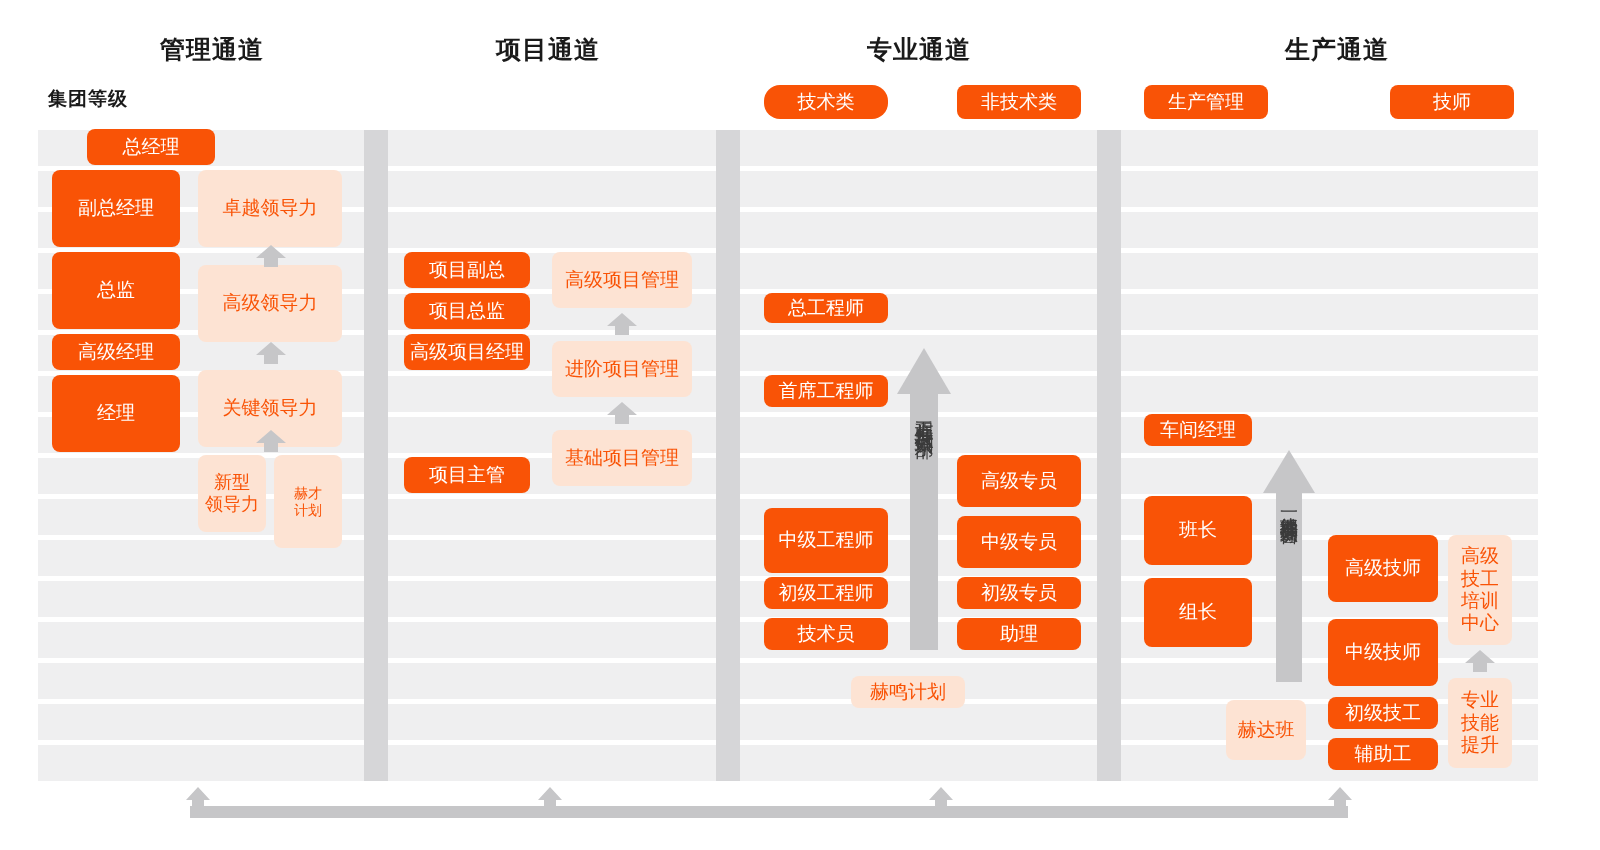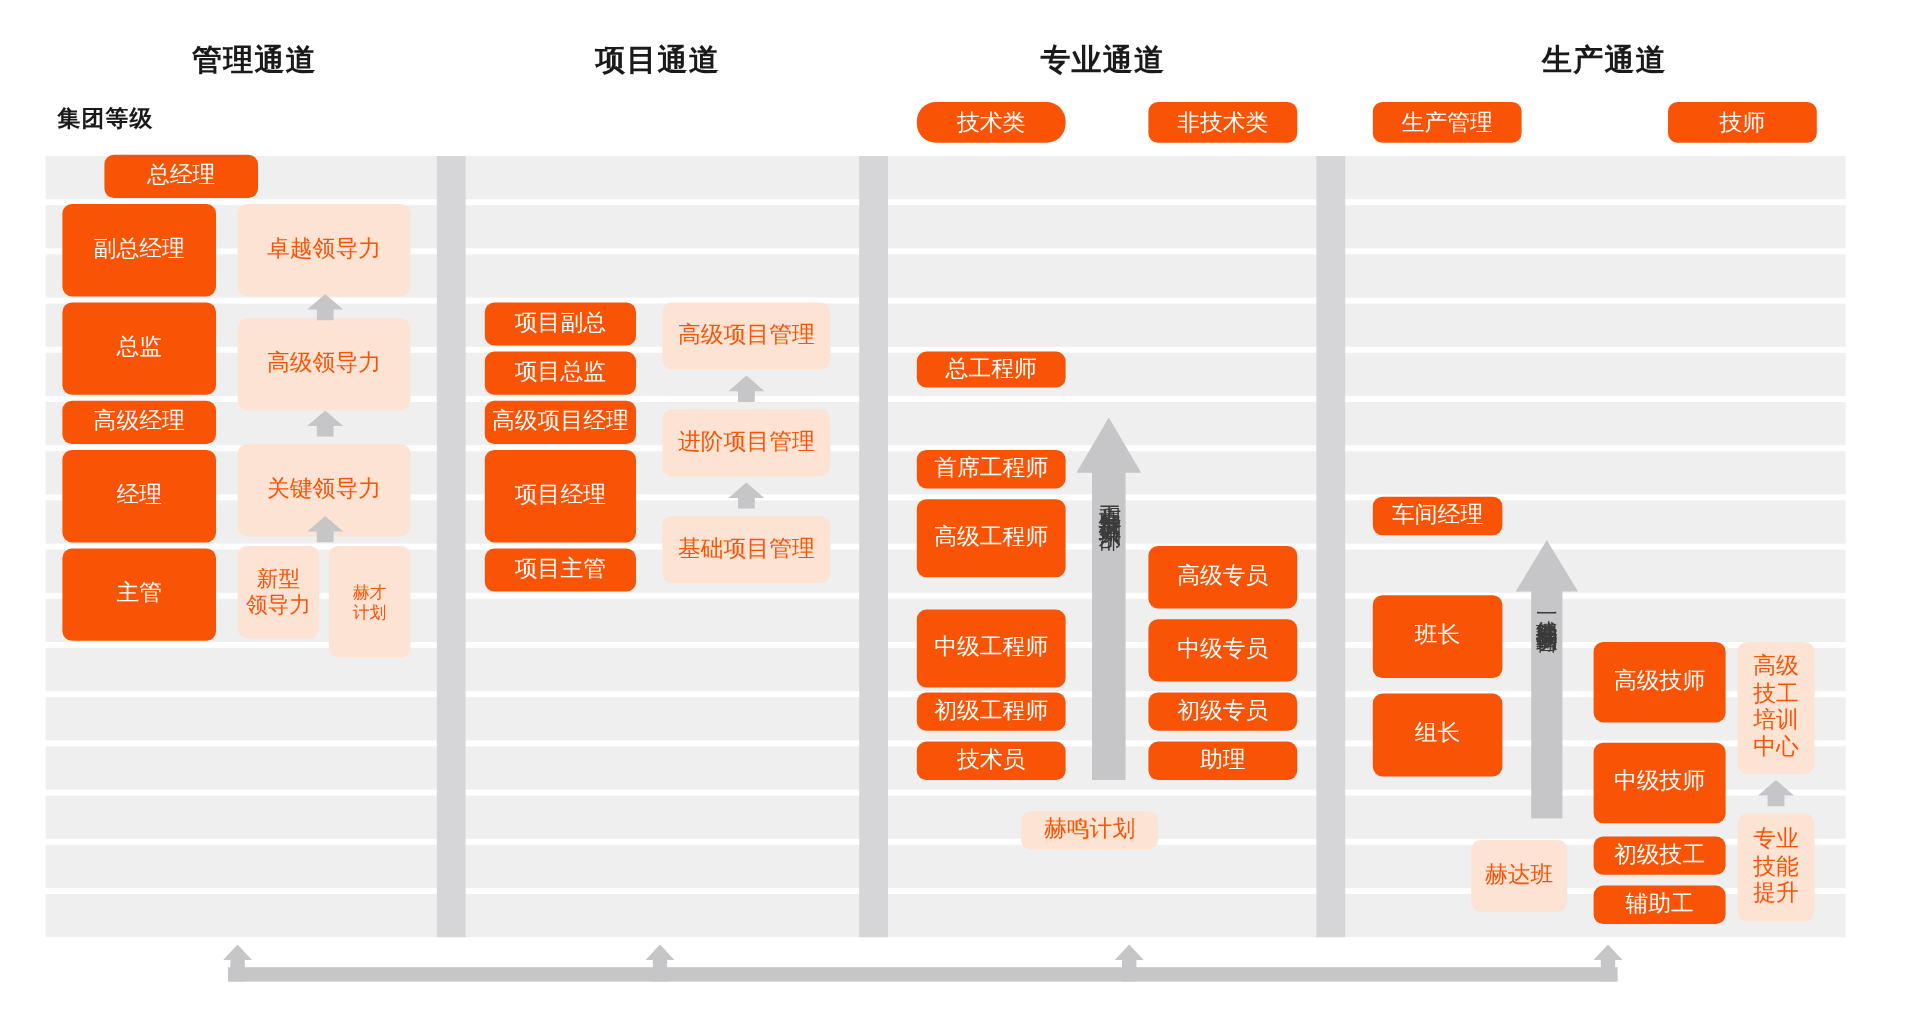--- a/index.html
+++ b/index.html
@@ -140,21 +140,20 @@
 
   <div class="sep" style="left:364px;  top:130px; height:651px;"></div>
   <div class="sep" style="left:716px;  top:130px; height:651px;"></div>
   <div class="sep" style="left:1097px; top:130px; height:651px;"></div>
 
   <div class="node solid" style="left:52px; top:129px;  width:128px; height:36px; font-size:19px;margin-left:35px;">总经理</div>
   <div class="node solid" style="left:52px; top:170px;  width:128px; height:77px; font-size:19px;">副总经理</div>
   <div class="node solid" style="left:52px; top:252px;  width:128px; height:77px; font-size:19px;">总监</div>
   <div class="node solid" style="left:52px; top:334px;  width:128px; height:36px; font-size:19px;">高级经理</div>
   <div class="node solid" style="left:52px; top:375px;  width:128px; height:77px; font-size:19px;">经理</div>
-  <div class="node solid" style="left:52px; top:457px;  width:128px; height:77px; font-size:19px;">主管</div>
 
   <div class="node soft" style="left:198px; top:170px; width:144px; height:77px; font-size:19px;">卓越领导力</div>
   <div class="node soft" style="left:198px; top:265px; width:144px; height:77px; font-size:19px;">高级领导力</div>
   <div class="node soft" style="left:198px; top:370px; width:144px; height:77px; font-size:19px;">关键领导力</div>
   <div class="node soft" style="left:198px; top:455px; width:68px;  height:77px; font-size:18px;">新型
 领导力</div>
   <div class="node soft" style="left:274px; top:455px; width:68px;  height:93px; font-size:14px;">赫才
 计划</div>
 
   <div class="uparrow" style="left:256px; top:245px;">
@@ -169,41 +168,39 @@
   </div>
   <div class="uparrow" style="left:256px; top:430px;">
     <svg width="30" height="22" viewBox="0 0 30 22">
         <path d="M15 0 L30 13 L22 13 L22 22 L8 22 L8 13 L0 13 Z" fill="#c6c6c8"></path>
       </svg>
   </div>
 
   <div class="node solid" style="left:404px; top:252px; width:126px; height:36px; font-size:19px;">项目副总</div>
   <div class="node solid" style="left:404px; top:293px; width:126px; height:36px; font-size:19px;">项目总监</div>
   <div class="node solid" style="left:404px; top:334px; width:126px; height:36px; font-size:19px;">高级项目经理</div>
-  <div class="node solid" style="left:404px; top:375px; width:126px; height:77px; font-size:19px;">项目经理</div>
   <div class="node solid" style="left:404px; top:457px; width:126px; height:36px; font-size:19px;">项目主管</div>
 
   <div class="node soft" style="left:552px; top:252px; width:140px; height:56px; font-size:19px;">高级项目管理</div>
   <div class="node soft" style="left:552px; top:341px; width:140px; height:56px; font-size:19px;">进阶项目管理</div>
   <div class="node soft" style="left:552px; top:430px; width:140px; height:56px; font-size:19px;">基础项目管理</div>
 
   <div class="uparrow" style="left:607px; top:313px;">
     <svg width="30" height="22" viewBox="0 0 30 22">
         <path d="M15 0 L30 13 L22 13 L22 22 L8 22 L8 13 L0 13 Z" fill="#c6c6c8"></path>
       </svg>
   </div>
   <div class="uparrow" style="left:607px; top:402px;">
     <svg width="30" height="22" viewBox="0 0 30 22">
         <path d="M15 0 L30 13 L22 13 L22 22 L8 22 L8 13 L0 13 Z" fill="#c6c6c8"></path>
       </svg>
   </div>
 
   <div class="node solid" style="left:764px; top:293px; width:124px; height:30px; font-size:19px;">总工程师</div>
   <div class="node solid" style="left:764px; top:375px; width:124px; height:32px; font-size:19px;">首席工程师</div>
-  <div class="node solid" style="left:764px; top:416px; width:124px; height:65px; font-size:19px;">高级工程师</div>
   <div class="node solid" style="left:764px; top:508px; width:124px; height:65px; font-size:19px;">中级工程师</div>
   <div class="node solid" style="left:764px; top:577px; width:124px; height:32px; font-size:19px;">初级工程师</div>
   <div class="node solid" style="left:764px; top:618px; width:124px; height:32px; font-size:19px;">技术员</div>
 
   <div class="node solid" style="left:957px; top:455px; width:124px; height:52px; font-size:19px;">高级专员</div>
   <div class="node solid" style="left:957px; top:516px; width:124px; height:52px; font-size:19px;">中级专员</div>
   <div class="node solid" style="left:957px; top:577px; width:124px; height:32px; font-size:19px;">初级专员</div>
   <div class="node solid" style="left:957px; top:618px; width:124px; height:32px; font-size:19px;">助理</div>
 
   <div class="bigarrow" style="left:897px; top:348px; width:54px; height:302px;">

